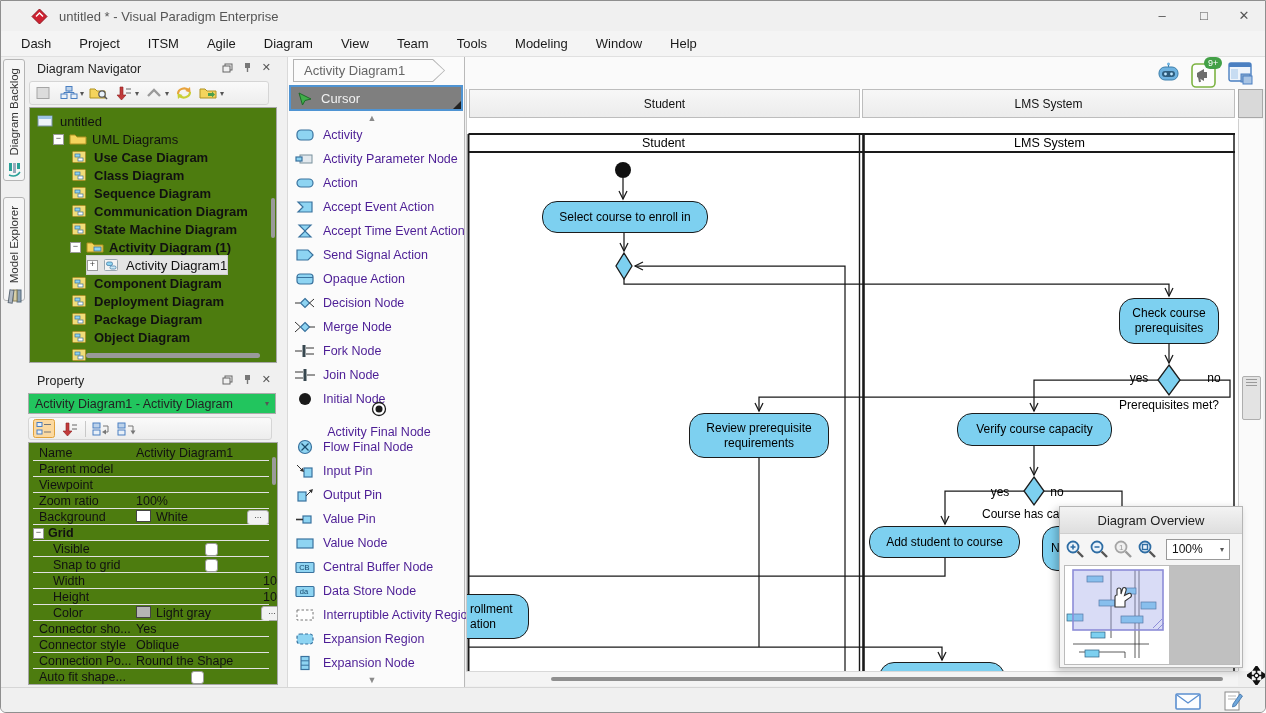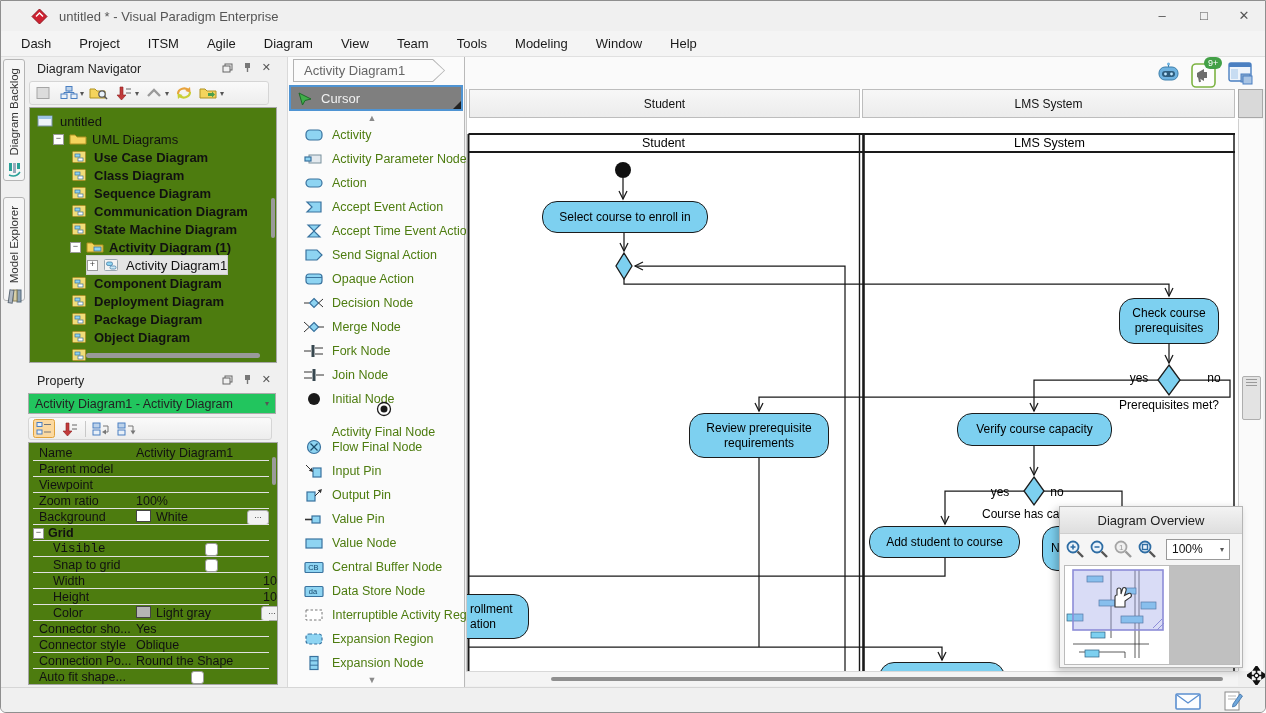--- a/index.html
+++ b/index.html
@@ -37,21 +37,21 @@
   .pswatch{width:13px;height:10px;border:1px solid #444;display:inline-block;margin-right:5px;vertical-align:-1px;}
   .pellip{position:absolute;right:8px;width:20px;height:13px;border:1px solid #aaa;border-radius:3px;background:#f2f2f2;font-size:9px;line-height:9px;text-align:center;color:#444;}
   .hline{position:absolute;height:1px;background:#e2e2e2;}
   
   #palette-col{left:286px;top:56px;width:178px;height:630px;background:#fbfbfb;border-right:1px solid #b9b9b9;border-left:1px solid #d9d9d9;box-sizing:border-box;}
   #diagram-tab-outer{left:292px;top:58px;width:152px;height:23px;background:#b3b3b3;clip-path:polygon(0 0,calc(100% - 12px) 0,100% 50%,calc(100% - 12px) 100%,0 100%);}
   #diagram-tab-inner{position:absolute;left:1px;top:1px;width:150px;height:21px;background:#fbfbfb;clip-path:polygon(0 0,calc(100% - 11.4px) 0,100% 50%,calc(100% - 11.4px) 100%,0 100%);
       font-size:13px;color:#666;display:flex;align-items:center;padding-left:10px;box-sizing:border-box;}
   #cursor-btn{left:288px;top:84px;width:174px;height:26px;background:#7f7f7f;border:2px solid #4f94d3;box-sizing:border-box;display:flex;align-items:center;color:#f2f2f2;font-size:13px;gap:8px;padding-left:6px;}
   #cursor-corner{position:absolute;right:0;bottom:0;width:0;height:0;border-left:8px solid transparent;border-bottom:8px solid #222;}
-  .pal-item{position:absolute;left:288px;width:174px;height:24px;display:flex;align-items:center;gap:8px;padding-left:15px;font-size:12.5px;color:#4d7c0f;box-sizing:border-box;white-space:nowrap;}
+  .pal-item{position:absolute;left:288px;width:174px;height:24px;display:flex;align-items:center;gap:8px;padding-left:6px;font-size:12.5px;color:#4c1d95;box-sizing:border-box;white-space:nowrap;}
   .scroll-arrow{left:364px;width:14px;height:8px;color:#8a8a8a;font-size:9px;line-height:8px;text-align:center;}
   
   #toprow{left:286px;top:56px;width:980px;height:32px;background:#fafafa;}
   #canvas{left:465px;top:88px;width:772px;height:582px;background:#fff;overflow:hidden;border-left:1px solid #c9c9c9;box-sizing:border-box;}
   .band-cell{top:0;height:29px;background:linear-gradient(#f7f7f7,#ececec);border:1px solid #bdbdbd;box-sizing:border-box;display:flex;align-items:center;justify-content:center;font-size:12px;color:#111;}
   .lane-title{top:46px;height:16px;display:flex;align-items:center;justify-content:center;font-size:12.5px;color:#000;}
   .act{position:absolute;background:#7dd0f0;border:1.4px solid #1c1c1c;border-radius:15px;box-sizing:border-box;
        display:flex;flex-direction:column;align-items:center;justify-content:center;font-size:12px;line-height:15px;color:#000;}
   .act.left{align-items:flex-start;}
   .flowlabel{position:absolute;font-size:12px;color:#000;white-space:nowrap;}
@@ -422,21 +422,21 @@
           <span class="plabel" style="">Background</span>
           <span class="pvalue" style="left:97px;"><span class="pswatch" style="background:#ffffff;"></span>White</span>
           <span class="pellip">...</span>
         </div>
         <div class="hline" style="left: 4px; width: 236px; top: 81px;"></div>
         <div class="prow" style="top: 82px; left: 4px;">
           <span class="toggle">−</span>
           <span class="plabel" style="font-weight:bold;">Grid</span>
         </div>
         <div class="hline" style="left: 4px; width: 236px; top: 97px;"></div>
-        <div class="prow" style="top: 98px; left: 24px; font-family: Liberation Mono, monospace;">
+        <div class="prow" style="top: 98px; left: 24px;">
           <span class="plabel" style="">Visible</span>
           <span class="pcheck"></span>
         </div>
         <div class="hline" style="left: 4px; width: 236px; top: 113px;"></div>
         <div class="prow" style="top: 114px; left: 24px;">
           <span class="plabel" style="">Snap to grid</span>
           <span class="pcheck"></span>
         </div>
         <div class="hline" style="left: 4px; width: 236px; top: 129px;"></div>
         <div class="prow" style="top: 130px; left: 24px;">

